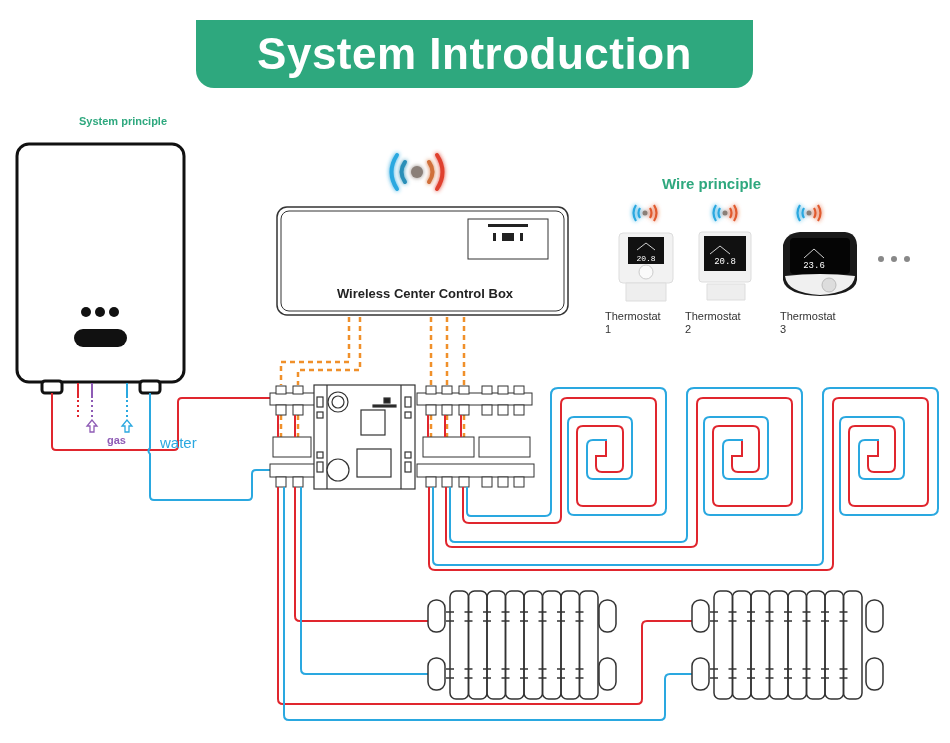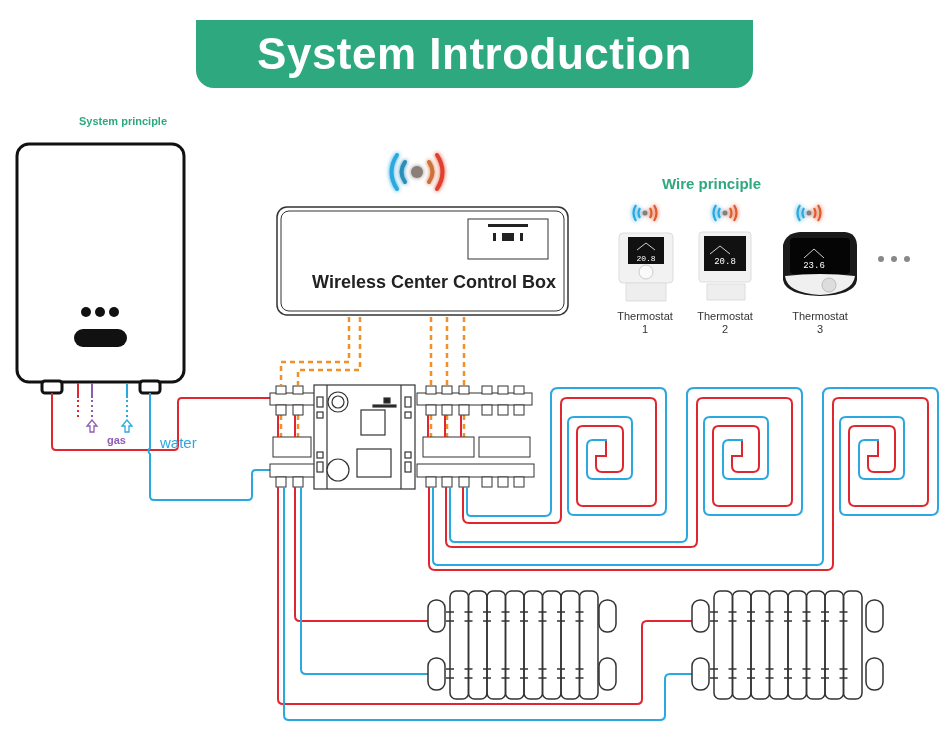--- a/index.html
+++ b/index.html
@@ -2,22 +2,22 @@
 <html><head>
 <meta charset="utf-8">
 <style>
   html, body { margin:0; padding:0; background:#ffffff; }
   body { width:950px; height:743px; position:relative; overflow:hidden; font-family:"Liberation Sans", sans-serif; }
   .banner { position:absolute; left:196px; top:20px; width:557px; height:68px; background:#2ea87e; border-radius:0 0 18px 18px; border-top-left-radius:0; display:flex; align-items:center; justify-content:center;text-align:center; }
   .banner span { color:#ffffff; font-weight:bold; font-size:44px; letter-spacing:0.5px; font-family:"Liberation Sans", sans-serif; }
   .label-green { position:absolute; color:#2ea87e; font-weight:bold; font-family:"Liberation Sans", sans-serif; }
   .sys-principle { left:31px; top:115px; font-size:11px;margin-left:48px; }
   .wire-thermo { left:662px; top:175px; font-size:15px; }
-  .ccb-label { position:absolute; left:280px; top:272px; width:290px; text-align:center; font-size:18px; font-weight:bold; color:#222;padding-left:9px; }
-  .tlabel { position:absolute; font-size:11px; color:#333; text-align:center; width:80px; line-height:13px; }
+  .ccb-label { position:absolute; left:280px; top:286px; width:290px; text-align:center; font-size:13px; font-weight:bold; color:#222; }
+  .tlabel { position:absolute; font-size:11px; color:#333; width:80px; line-height:13px; }
   svg.diagram { position:absolute; left:0; top:0; }
   .gas-label { position:absolute; left:80px; top:434px; font-size:11px; color:#8e5bb5; font-weight:bold;margin-left:27px; }
   .water-label { position:absolute; left:114px; top:434px; font-size:15px; color:#2aa8e0; font-weight:normal;margin-left:46px; }
 </style>
 </head>
 <body>
 
 <div class="banner">
   <span>System Introduction</span>
 </div>

